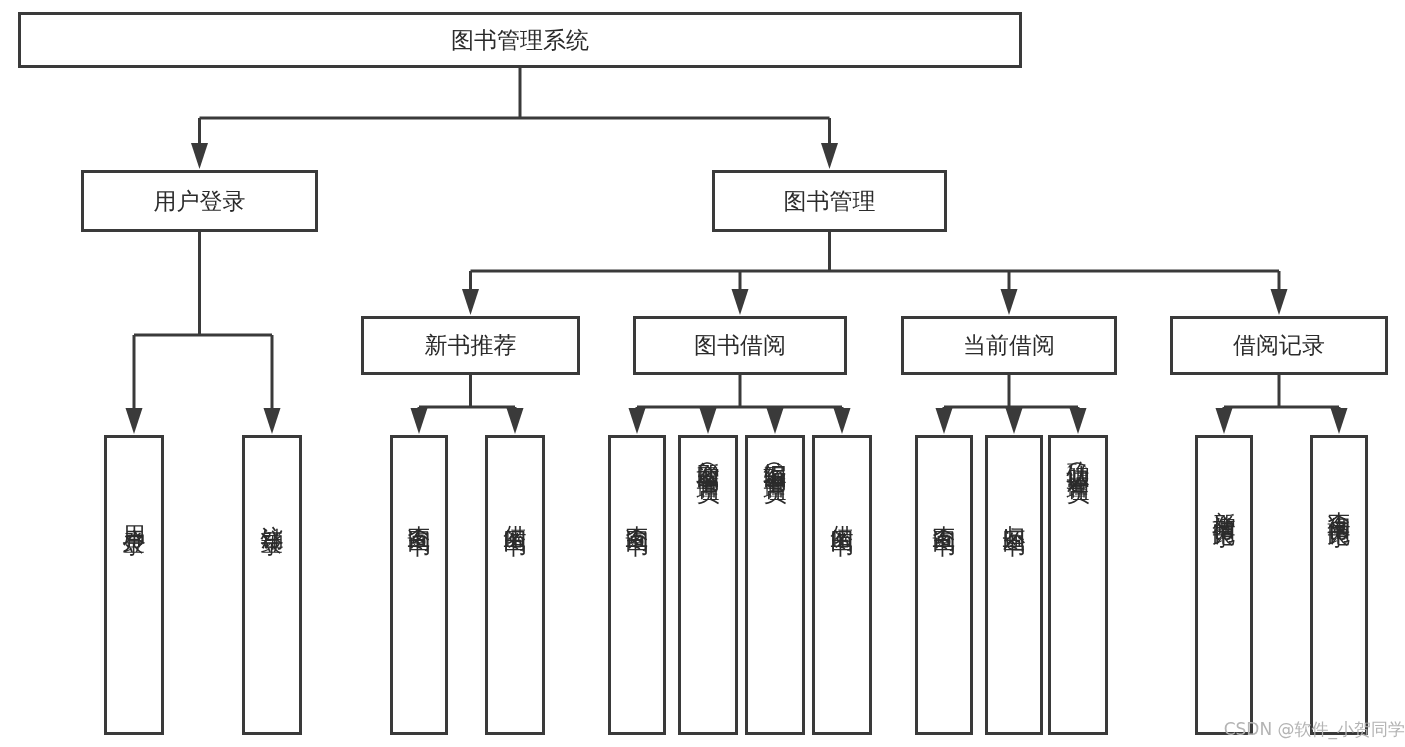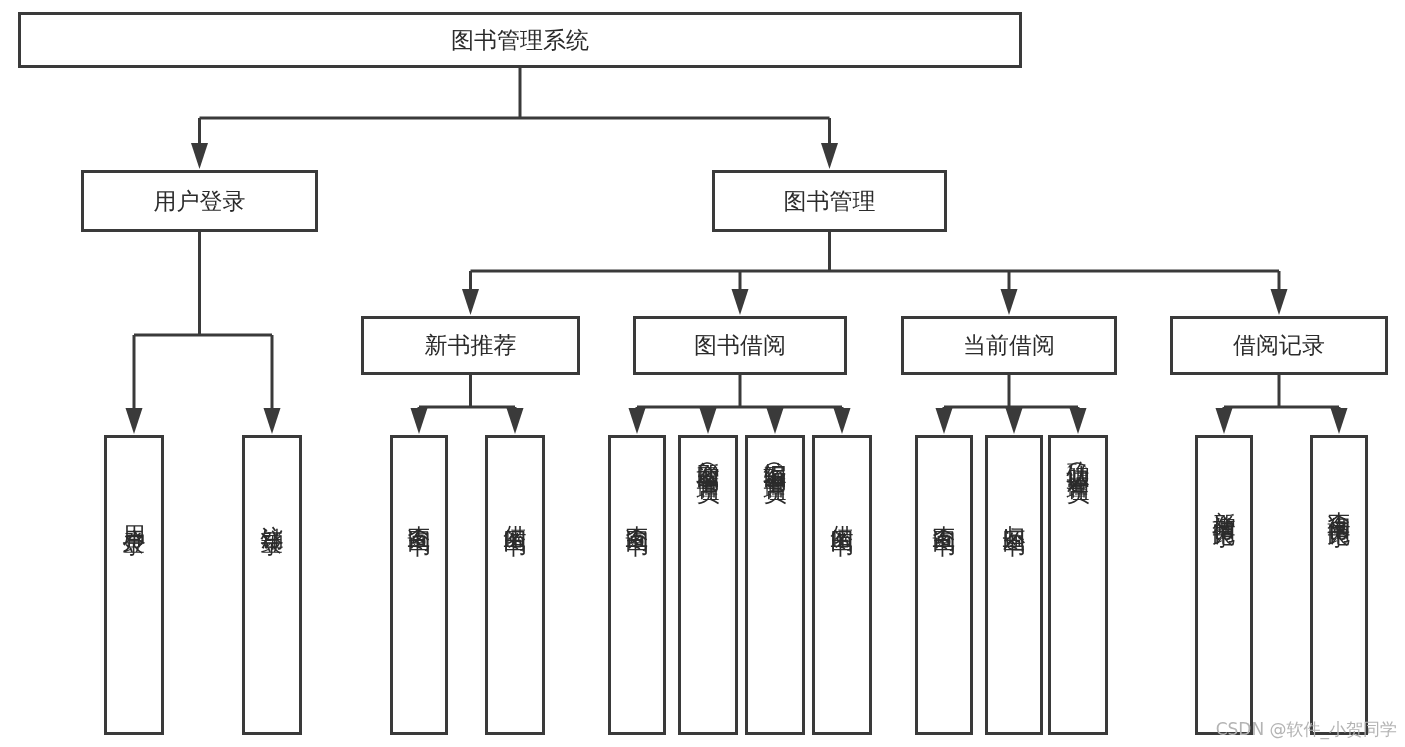--- a/index.html
+++ b/index.html
@@ -62,21 +62,21 @@
     font-family: "DejaVu Sans", "Liberation Sans", sans-serif;
     font-size: 23px;
     line-height: 1.18;
     color: #2b2b2b;
     letter-spacing: 3px;
     white-space: nowrap;
     text-align: center;
   }
   .watermark {
     position: absolute;
-    right: 8px;
+    right: 0;
     bottom: 6px;
     font-family: "DejaVu Sans", "Liberation Sans", sans-serif;
     font-size: 17px;
     color: #b4b4b4;
     white-space: nowrap;
     user-select: none;
   }
 </style>
 </head>
 <body>

